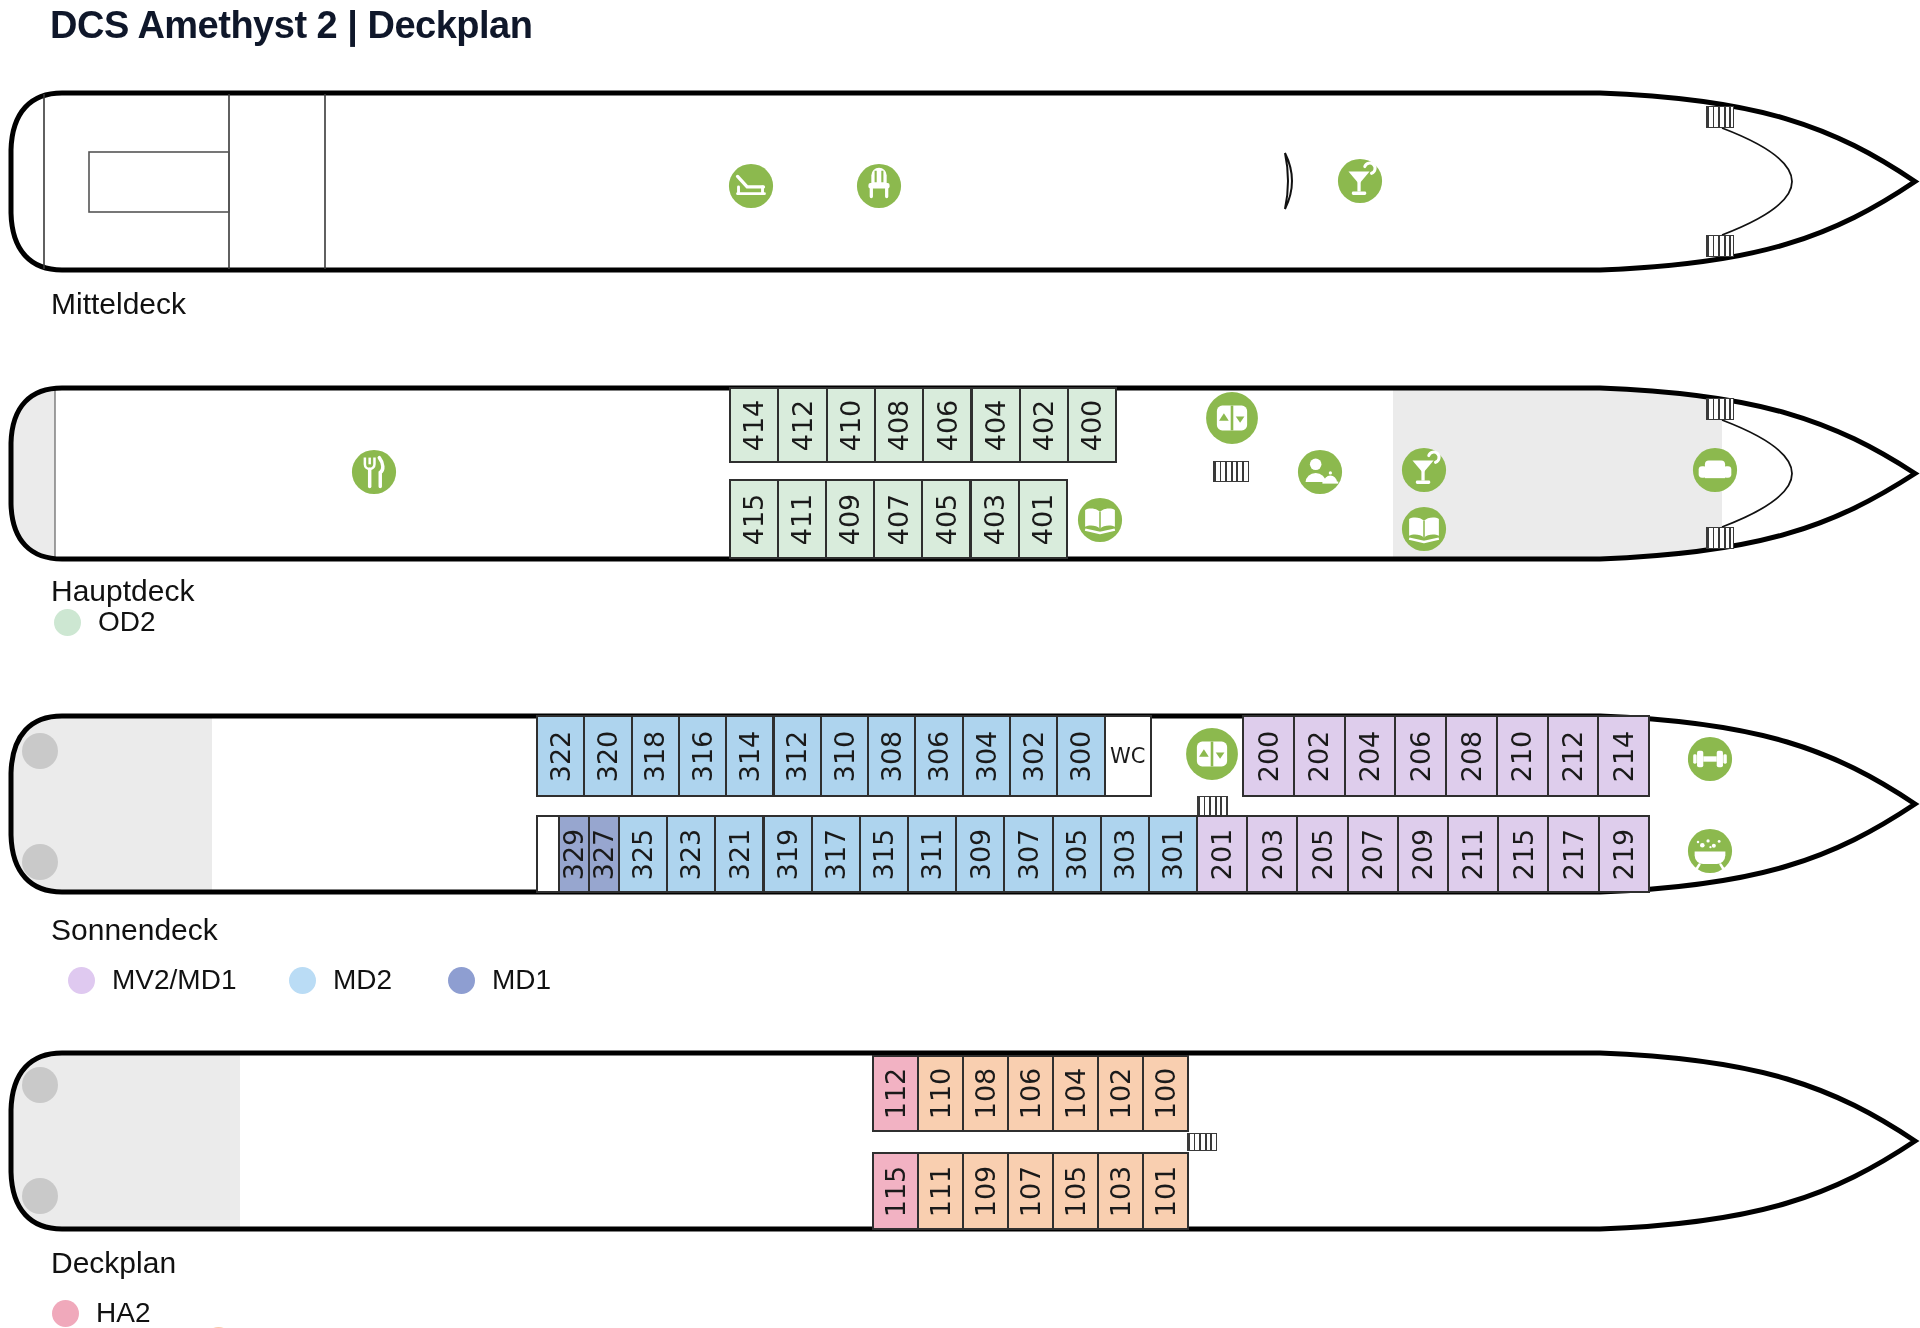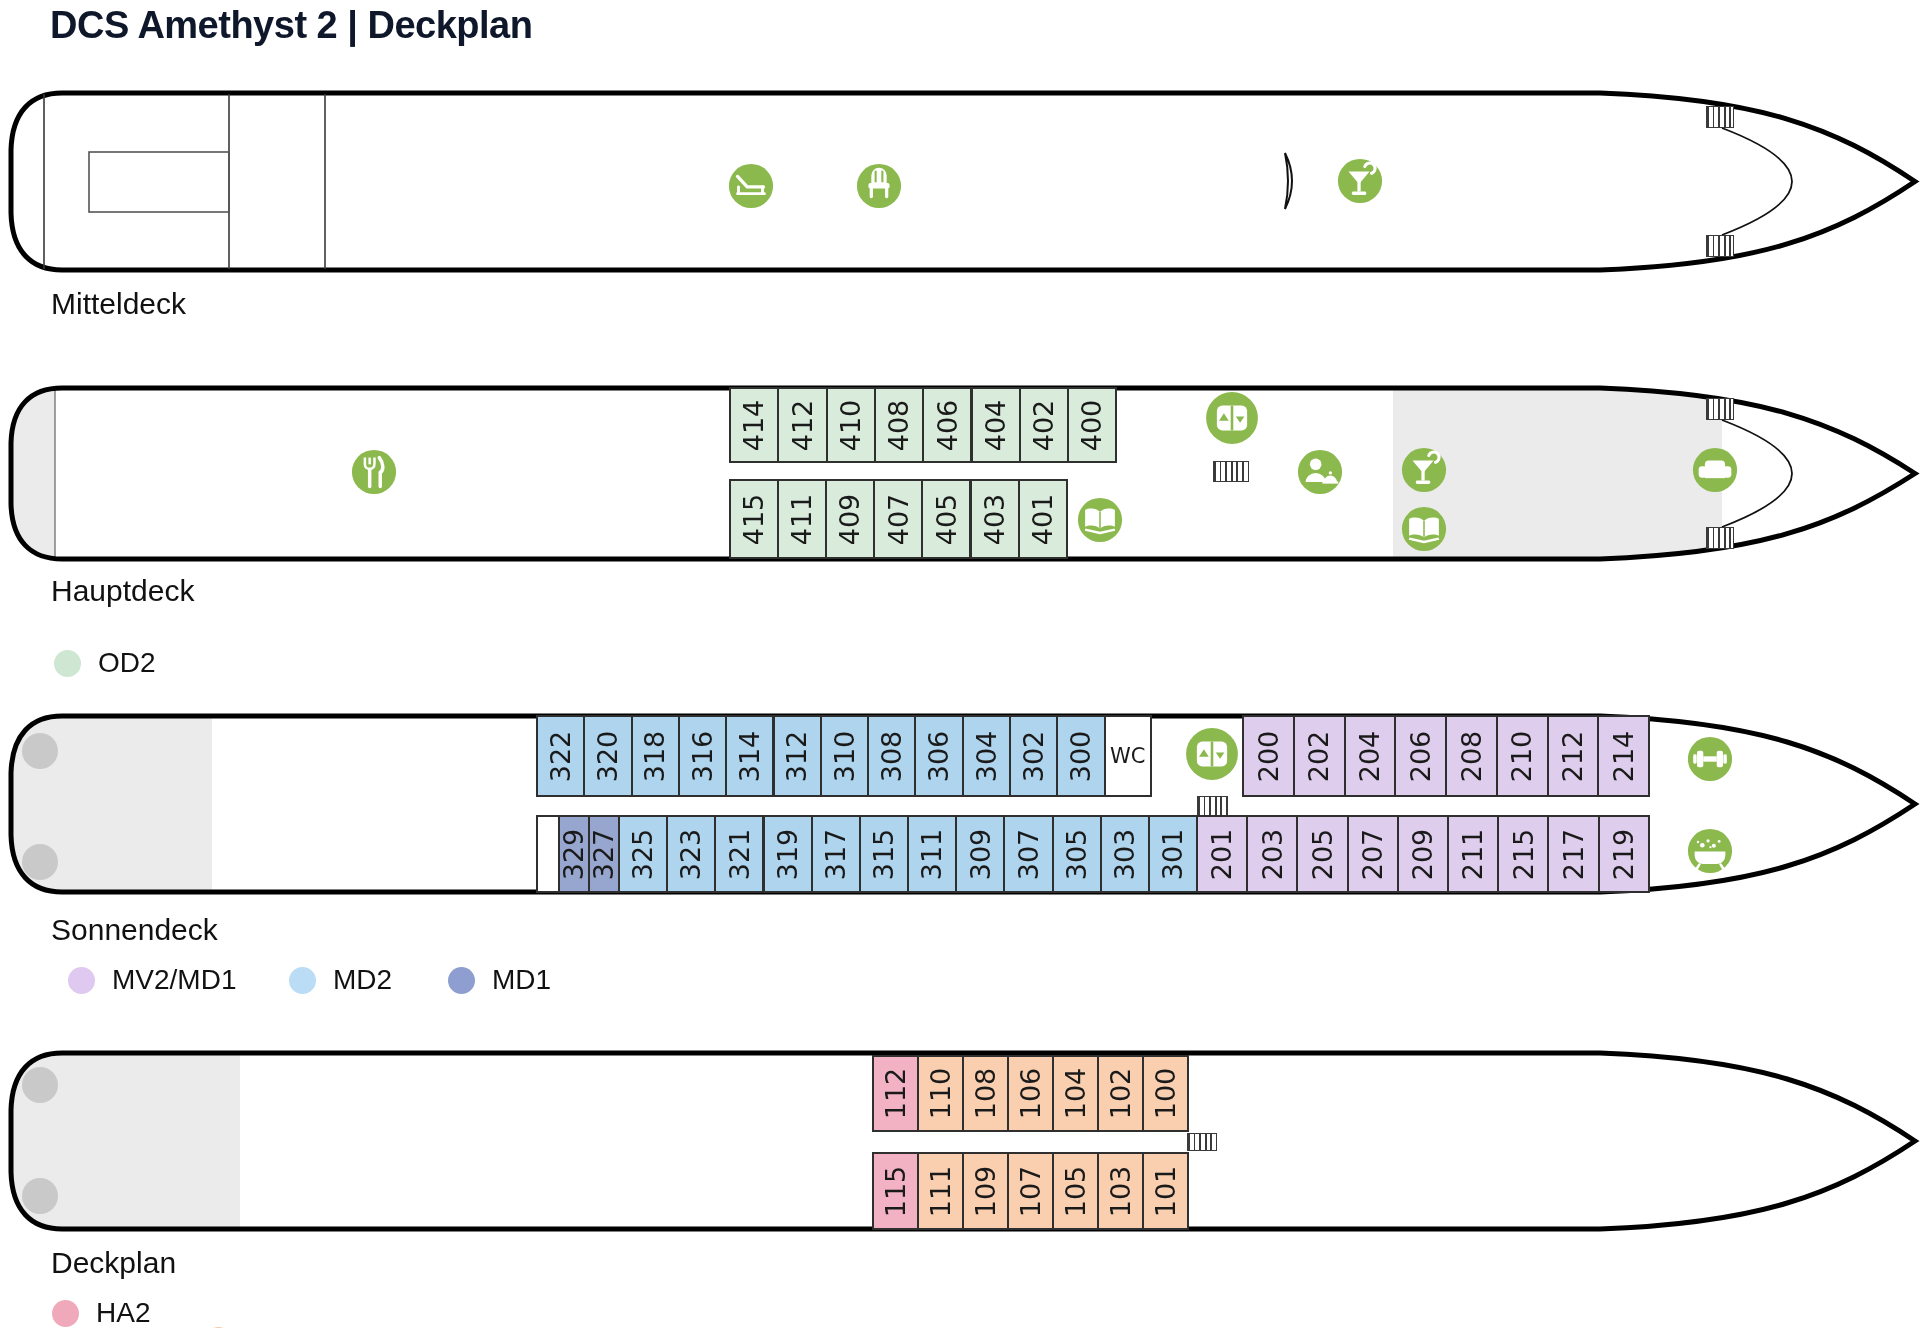--- a/index.html
+++ b/index.html
@@ -209,21 +209,21 @@
   <div class="stairs" style="left:1706px;top:527px;width:28px;height:22px"></div>
   <div class="stairs" style="left:1213px;top:461px;width:36px;height:21px"></div>
   <div class="stairs" style="left:1197px;top:796px;width:31px;height:22px"></div>
   <div class="stairs" style="left:1187px;top:1133px;width:30px;height:18px"></div>
 
   <div class="deck-label" style="left:51px;top:287px">Mitteldeck</div>
   <div class="deck-label" style="left:51px;top:574px">Hauptdeck</div>
   <div class="deck-label" style="left:51px;top:913px">Sonnendeck</div>
   <div class="deck-label" style="left:51px;top:1246px">Deckplan</div>
 
-  <div class="legend" style="left:54px;top:647px">
+  <div class="legend" style="left:54px;top:606px">
     <span class="dot" style="background-color: rgb(205, 231, 210);"></span>
     <span class="legend-text">OD2</span>
   </div>
   <div class="legend" style="left:68px;top:964px">
     <span class="dot" style="background-color: rgb(223, 201, 240);"></span>
     <span class="legend-text">MV2/MD1</span>
   </div>
   <div class="legend" style="left:289px;top:964px">
     <span class="dot" style="background-color: rgb(186, 220, 245);"></span>
     <span class="legend-text">MD2</span>

